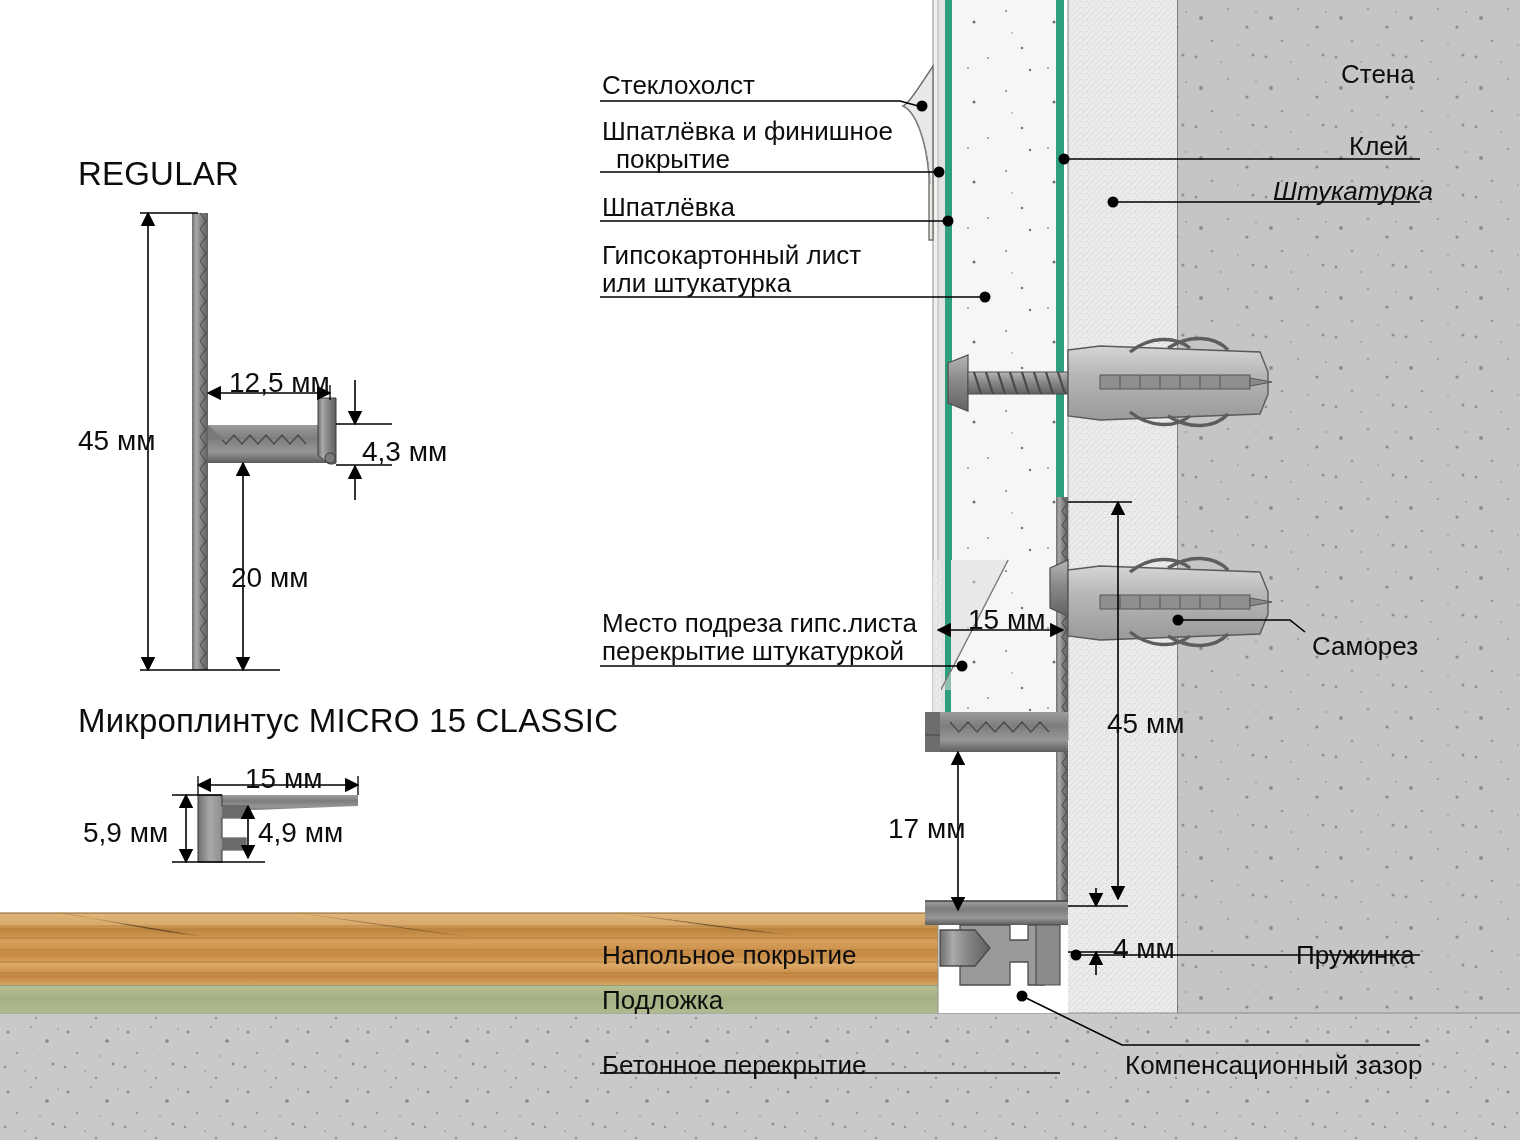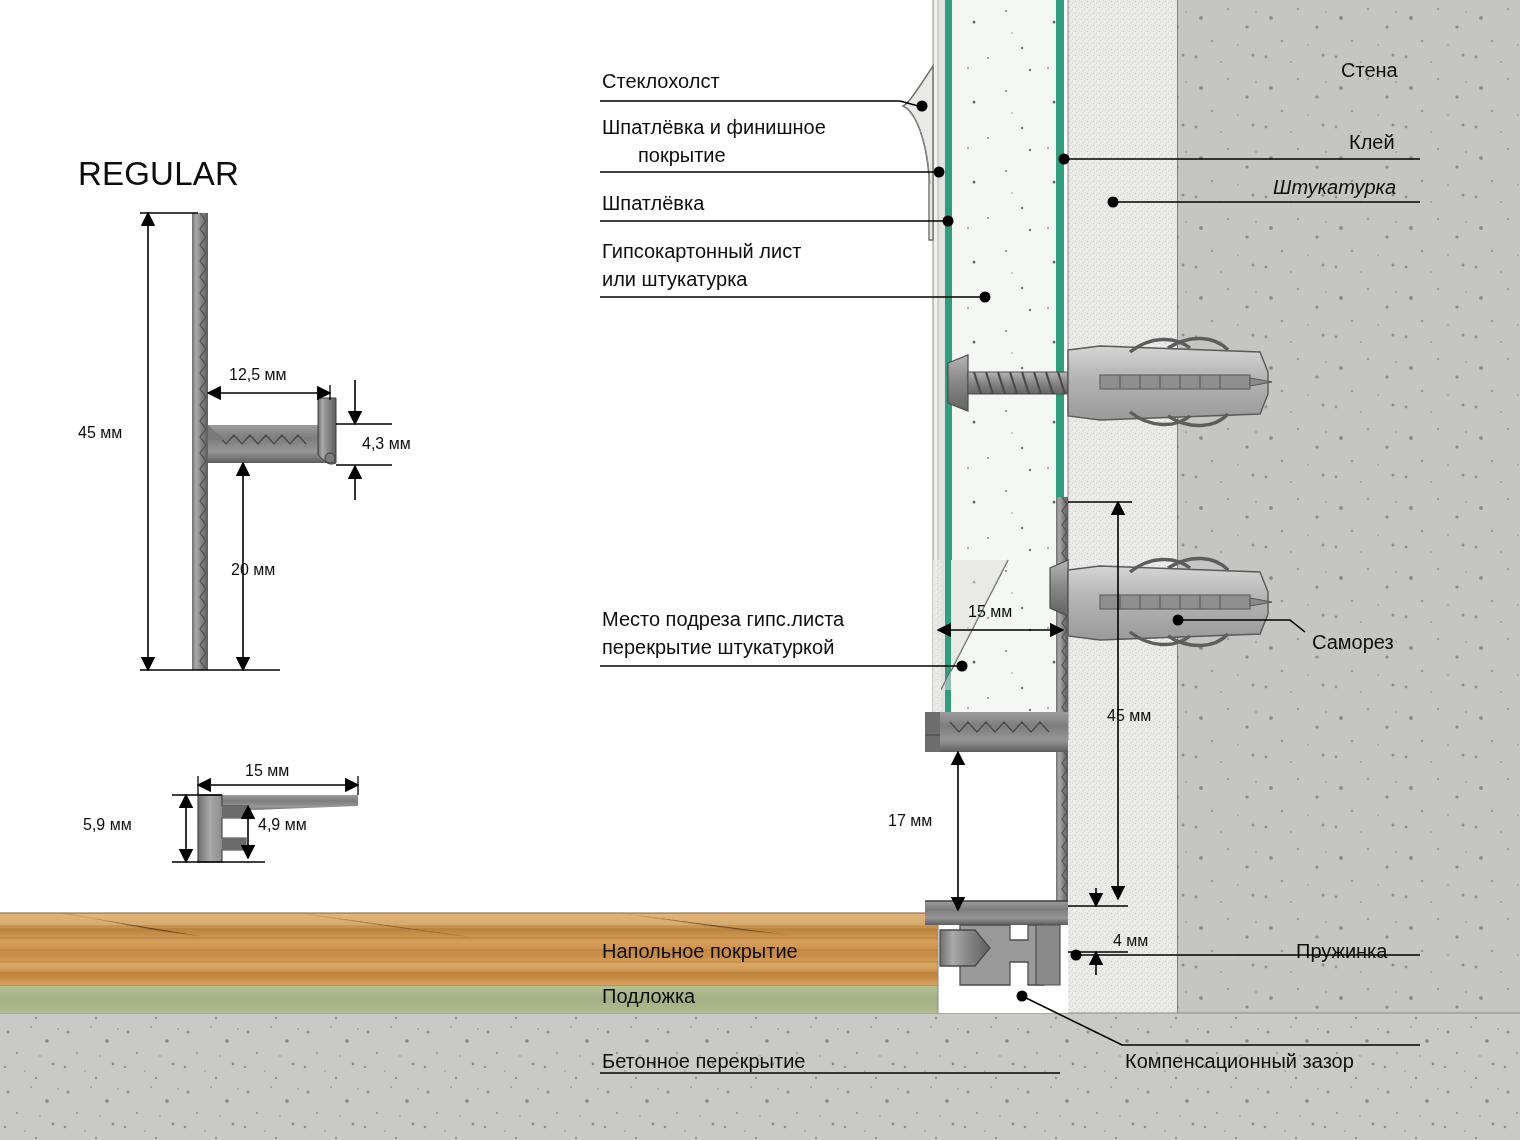--- a/index.html
+++ b/index.html
@@ -14,22 +14,22 @@
   #stage { position:absolute; inset:0; }
   svg.layer { position:absolute; left:0; top:0; width:1520px; height:1140px; }
   .txt {
     position:absolute;
     font-family:"Liberation Sans", sans-serif;
     color:#0d0d0d;
     white-space:pre;
     line-height:1.18;
   }
   .title { font-size:33px; letter-spacing:0.2px; }
-  .lbl   { font-size:20px; }
-  .dim   { font-size:16px; }
+  .lbl   { font-size:26px; }
+  .dim   { font-size:28px; }
 </style>
 </head>
 <body>
 
 <div id="stage">
 
 <svg class="layer" viewBox="0 0 1520 1140" xmlns="http://www.w3.org/2000/svg">
   <defs>
 
     <linearGradient id="metalV" x1="0" y1="0" x2="1" y2="0">
@@ -366,33 +366,34 @@
   <g>
     <line x1="1096" y1="888" x2="1096" y2="906" stroke="#000" stroke-width="1.6" marker-end="url(#arrEnd)"></line>
     <line x1="1096" y1="975" x2="1096" y2="952" stroke="#000" stroke-width="1.6" marker-end="url(#arrEnd)"></line>
     <line x1="1068" y1="906" x2="1128" y2="906" stroke="#000" stroke-width="1.3"></line>
     <line x1="1068" y1="952" x2="1128" y2="952" stroke="#000" stroke-width="1.3"></line>
   </g>
 
 </svg>
 
 <div class="txt title" style="left:78px; top:155px;">REGULAR</div>
+<div class="txt title" style="left:78px; top:702px;">Микроплинтус MICRO 15 CLASSIC</div>
 
 <div class="txt dim" style="left:78px; top:424px;">45 мм</div>
 <div class="txt dim" style="left:229px; top:366px;">12,5 мм</div>
 <div class="txt dim" style="left:362px; top:435px;">4,3 мм</div>
 <div class="txt dim" style="left:231px; top:561px;text-align:center;">20 мм</div>
 
 <div class="txt dim" style="left:245px; top:762px;">15 мм</div>
 <div class="txt dim" style="left:83px; top:816px;">5,9 мм</div>
 <div class="txt dim" style="left:258px; top:816px;">4,9 мм</div>
 
 <div class="txt lbl" style="left:602px; top:70px;">Стеклохолст</div>
 <div class="txt lbl" style="left:602px; top:116px;">Шпатлёвка и финишное</div>
-<div class="txt lbl" style="left:638px; top:144px;">покрытие</div>
+<div class="txt lbl" style="left:616px; top:144px;">покрытие</div>
 <div class="txt lbl" style="left:602px; top:192px;">Шпатлёвка</div>
 <div class="txt lbl" style="left:602px; top:240px;">Гипсокартонный лист</div>
 <div class="txt lbl" style="left:602px; top:268px;">или штукатурка</div>
 <div class="txt lbl" style="left:602px; top:608px;">Место подреза гипс.листа</div>
 <div class="txt lbl" style="left:602px; top:636px;">перекрытие штукатуркой</div>
 
 <div class="txt lbl" style="left:1341px; top:59px;">Стена</div>
 <div class="txt lbl" style="left:1349px; top:131px;">Клей</div>
 <div class="txt lbl" style="left:1273px; top:176px;font-style:italic;">Штукатурка</div>
 <div class="txt lbl" style="left:1312px; top:631px;">Саморез</div>

